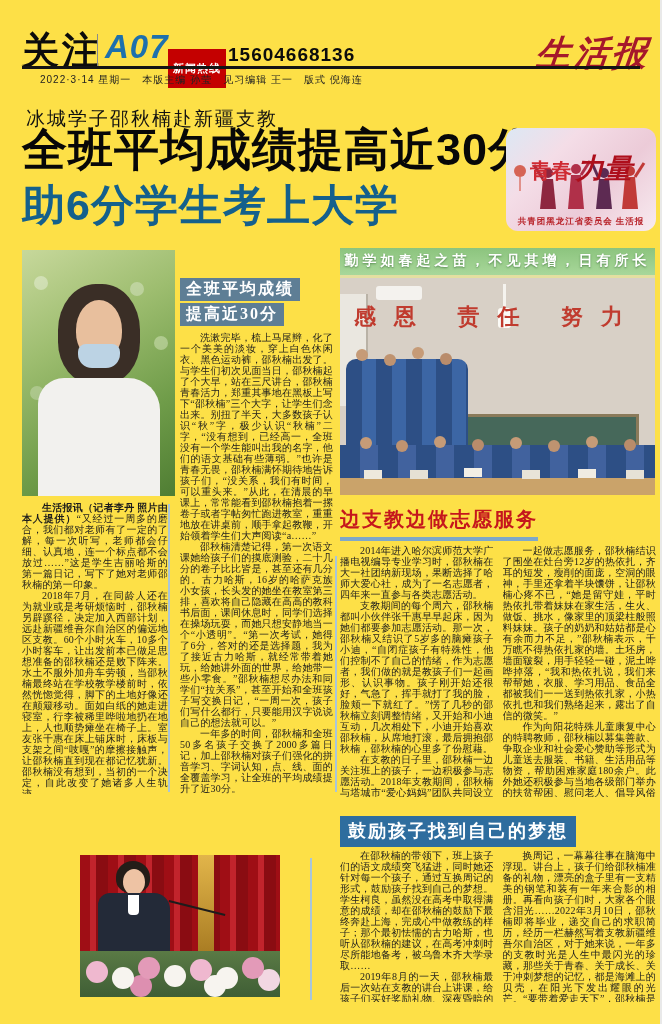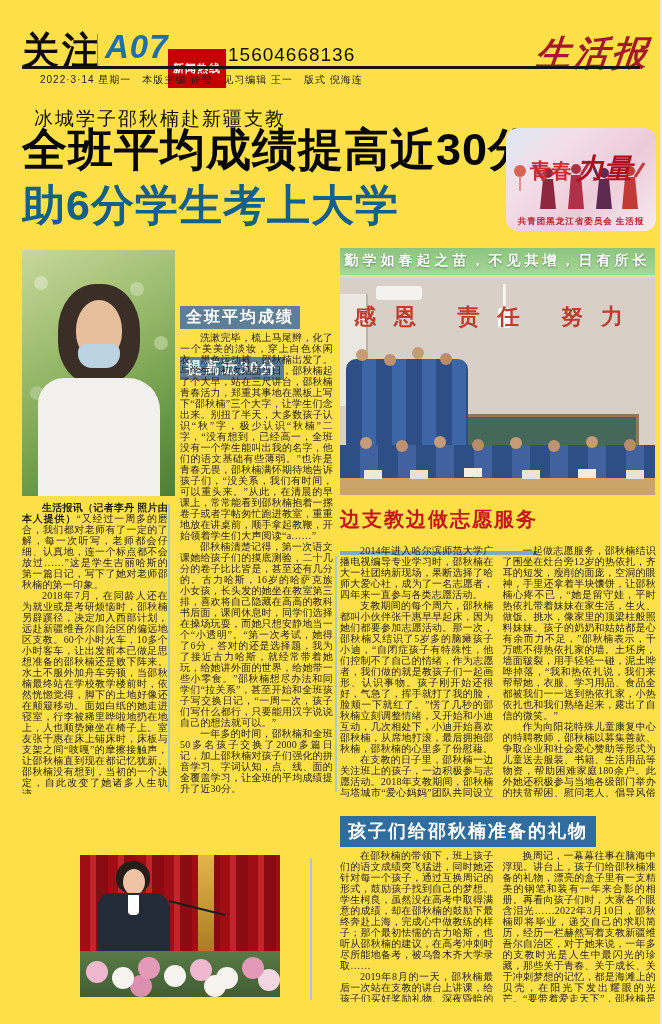--- a/index.html
+++ b/index.html
@@ -7,30 +7,30 @@
         font-family:"Liberation Serif","DejaVu Serif",serif;color:#1a1a1a;}
   .abs{position:absolute;}
 
   
   .sec-label{left:22px;top:26px;font-size:37px;font-weight:bold;letter-spacing:3px;color:#0c0c0c;}
   .hdr-div{left:97px;top:34px;width:1px;height:34px;background:#8a8a8a;}
   .page-no{left:105px;top:28px;font-size:33px;font-weight:900;font-style:italic;color:#1d70ad;
            font-family:"Liberation Sans","DejaVu Sans",sans-serif;letter-spacing:1px;}
   .hotline-box{left:168px;top:49px;background:#c40000;color:#fff;font-size:11px;font-weight:bold;
            padding:12px 5px;font-family:"Liberation Sans",sans-serif;letter-spacing:1px;}
-  .hotline-no{left:228px;top:44px;font-size:19px;font-weight:400;color:#0c0c0c;
+  .hotline-no{left:228px;top:44px;font-size:19px;font-weight:700;color:#0c0c0c;
            font-family:"Liberation Sans","DejaVu Sans",sans-serif;letter-spacing:1px;}
   .masthead{right:10px;top:30px;font-size:35px;font-weight:900;font-style:italic;color:#a5182b;
            letter-spacing:3px;transform:skewX(-6deg);}
   .hdr-rule{left:22px;top:66px;width:618px;height:3px;background:#141414;}
   .dateline{left:40px;top:73px;font-size:10px;color:#222;
            font-family:"Liberation Sans","DejaVu Sans",sans-serif;letter-spacing:1px;}
 
   
-  .kicker{left:34px;top:106px;font-size:19px;letter-spacing:2px;color:#111;font-family:Liberation Serif, serif;}
+  .kicker{left:26px;top:106px;font-size:19px;letter-spacing:2px;color:#111;font-family:Liberation Serif, serif;}
   .head-main{left:22px;top:124px;font-size:45px;line-height:52px;font-weight:900;color:#080808;
            font-family:"Liberation Sans","DejaVu Sans",sans-serif;letter-spacing:1px;}
   .head-sub{left:22px;top:180px;font-size:43px;line-height:50px;font-weight:900;color:#14608c;
            font-family:"Liberation Sans","DejaVu Sans",sans-serif;letter-spacing:1px;}
 
   
   .badge{left:506px;top:128px;width:150px;height:103px;overflow:hidden;
          background:linear-gradient(135deg,#dce8f4 0%,#f4dde7 30%,#eccbd8 62%,#f8ebf0 100%);border-radius:12px;}
   .badge svg{position:absolute;left:0;bottom:14px;}
   .badge-title{position:absolute;left:0;right:0;top:22px;text-align:center;white-space:nowrap;}
@@ -43,23 +43,23 @@
 
   
   .coltext{font-size:10px;line-height:11px;letter-spacing:0.2px;text-align:justify;color:#1c1c1c;overflow:hidden;}
   .coltext p{margin:0;text-indent:2em;}
   .byline{font-weight:bold;}
   .vdiv{width:2px;background:#a9c6da;}
 
   
   .sec1-head{left:180px;top:278px;}
   .sec1-head span{display:block;width:max-content;background:#5e7e95;color:#fff;font-weight:bold;
-         font-size:16px;line-height:20px;padding:1px 6px 2px;letter-spacing:2px;margin-bottom:2px;margin-top:28px;}
+         font-size:16px;line-height:20px;padding:1px 6px 2px;letter-spacing:2px;margin-bottom:2px;}
   .sec2-head{left:340px;top:506px;font-size:20px;font-weight:900;color:#c5161d;letter-spacing:2px;
-         font-family:"Liberation Sans",sans-serif;border-bottom:4px solid #7fa8c9;padding-bottom:18px;}
+         font-family:"Liberation Sans",sans-serif;border-bottom:4px solid #7fa8c9;padding-bottom:4px;}
   .sec3-head{left:340px;top:816px;font-size:18px;font-weight:900;color:#fff;background:#2e6d9e;
          letter-spacing:2px;padding:3px 8px 4px;font-family:"Liberation Sans",sans-serif;}
   .twocol{display:flex;gap:9px;}
   .twocol .coltext{width:154px;}
 
   
   .photo1{left:22px;top:250px;width:153px;height:246px;overflow:hidden;
           background:linear-gradient(150deg,#c7d89b 0%,#9dbd6f 35%,#6f9c49 70%,#4f7d33 100%);}
   .bokeh{position:absolute;left:12px;top:26px;width:14px;height:14px;border-radius:50%;
           background:rgba(255,255,255,.35);
@@ -217,21 +217,21 @@
         <p>2014年进入哈尔滨师范大学广播电视编导专业学习时，邵秋楠在大一社团纳新现场，果断选择了哈师大爱心社，成为了一名志愿者，四年来一直参与各类志愿活动。</p>
         <p>支教期间的每个周六，邵秋楠都叫小伙伴张千惠早早起床，因为她们都要参加志愿活动。那一次，邵秋楠又结识了5岁多的脑瘫孩子小迪，“自闭症孩子有特殊性，他们控制不了自己的情绪，作为志愿者，我们做的就是教孩子们一起画形、认识事物。孩子刚开始还很好，气急了，挥手就打了我的脸，脸颊一下就红了。”愣了几秒的邵秋楠立刻调整情绪，又开始和小迪互动，几次相处下，小迪开始喜欢邵秋楠，从席地打滚，最后拥抱邵秋楠，邵秋楠的心里多了份慰藉。</p>
         <p>在支教的日子里，邵秋楠一边关注班上的孩子，一边积极参与志愿活动。2018年支教期间，邵秋楠与塔城市“爱心妈妈”团队共同设立助学项目，资助贫困学生400余人，发起线上支教500余课时。第一次和支教的小伙伴们</p>
       </div>
     <div class="coltext" style="height:252px;">
         <p>一起做志愿服务，邵秋楠结识了围坐在灶台旁12岁的热依扎，齐耳的短发，瘦削的面庞，空洞的眼神，手里还拿着半块馕饼，让邵秋楠心疼不已，“她是留守娃，平时热依扎带着妹妹在家生活，生火、做饭、挑水，像家里的顶梁柱般照料妹妹。孩子的奶奶和姑姑都是心有余而力不足，”邵秋楠表示，千万瞧不得热依扎家的墙。土坯房，墙面皲裂，用手轻轻一碰，泥土哗哗掉落，“我和热依扎说，我们来帮帮她，衣服、学习用品、食品全都被我们一一送到热依扎家，小热依扎也和我们熟络起来，露出了自信的微笑。”</p>
         <p>作为向阳花特殊儿童康复中心的特聘教师，邵秋楠以募集善款、争取企业和社会爱心赞助等形式为儿童送去服装、书籍、生活用品等物资，帮助困难家庭180余户。此外她还积极参与当地各级部门举办的扶贫帮困、慰问老人、倡导风俗新办、志愿宣讲等公益活动30余场，多次被塔城广播电视台播出报道。累计志愿服务时长达4000余小时，募捐物资善款万余元，帮扶群众1000余人。</p>
       </div>
   </div>
 
-  <div class="abs sec3-head">孩子们给邵秋楠准备的礼物</div>
+  <div class="abs sec3-head">鼓励孩子找到自己的梦想</div>
   <div class="abs twocol" style="left:340px;top:850px;width:316px;">
     <div class="coltext" style="height:152px;">
         <p>在邵秋楠的带领下，班上孩子们的语文成绩突飞猛进，同时她还针对每一个孩子，通过互换周记的形式，鼓励孩子找到自己的梦想。学生柯良，虽然没在高考中取得满意的成绩，却在邵秋楠的鼓励下最终奔赴上海，完成心中做教练的样子；那个最初怯懦的古力哈斯，也听从邵秋楠的建议，在高考冲刺时尽所能地备考，被乌鲁木齐大学录取……</p>
         <p>2019年8月的一天，邵秋楠最后一次站在支教的讲台上讲课，给孩子们买好奖励礼物、深夜昏暗的灯光下写交</p>
       </div>
     <div class="coltext" style="height:152px;">
         <p>换周记，一幕幕往事在脑海中浮现。讲台上，孩子们给邵秋楠准备的礼物，漂亮的盒子里有一支精美的钢笔和装有一年来合影的相册。再看向孩子们时，大家各个眼含泪光……2022年3月10日，邵秋楠即将毕业，递交自己的求职简历，经历一栏赫然写着支教新疆维吾尔自治区，对于她来说，一年多的支教时光是人生中最闪光的珍藏，那些关于青春、关于成长、关于冲刺梦想的记忆，都是海滩上的贝壳，在阳光下发出耀眼的光芒。“要带着爱走天下”，邵秋楠是这么想的，也是这样践行的……</p>
       </div>
   </div>
   <div class="abs vdiv" style="left:310px;top:858px;height:142px;"></div>

